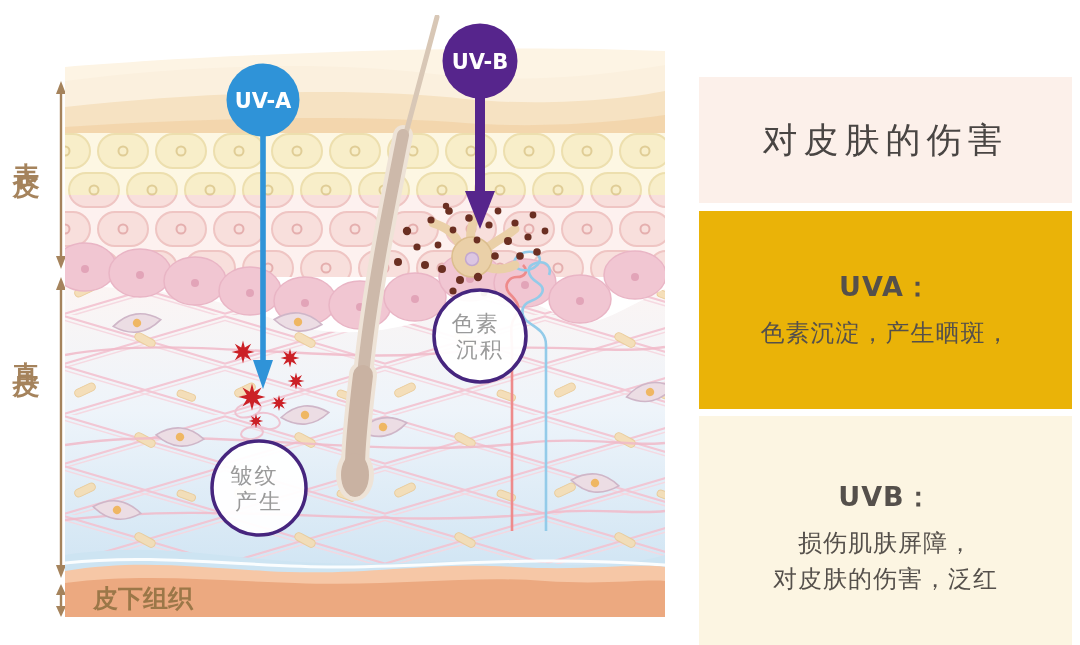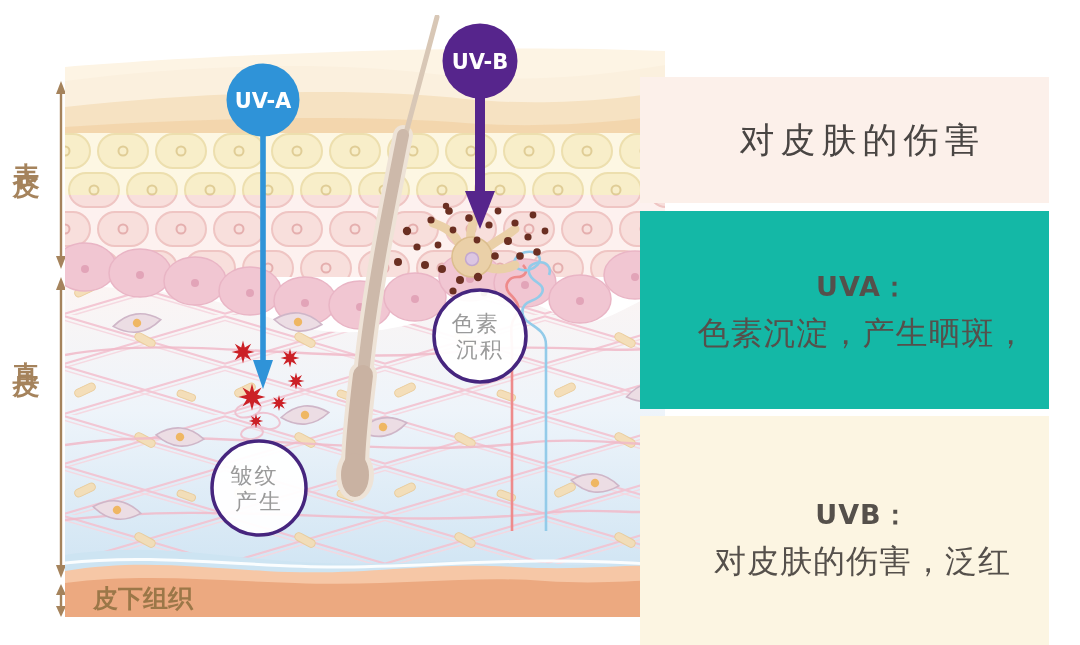--- a/index.html
+++ b/index.html
@@ -4,27 +4,27 @@
 <style>
   html,body{margin:0;padding:0;background:#fff;}
   .stage{position:relative;width:1080px;height:645px;background:#ffffff;overflow:hidden;
          font-family:"DejaVu Sans","Liberation Sans",sans-serif;}
   .layer-label{position:absolute;writing-mode:vertical-rl;text-orientation:upright;
          font-size:27px;font-weight:600;color:#a5835c;letter-spacing:9px;line-height:1;}
   .lbl-epidermis{left:13px;top:141px;}
   .lbl-dermis{left:13px;top:340px;}
   .gutter-arrows{position:absolute;left:49px;top:75px;}
   .skin-svg{position:absolute;left:65px;top:15px;}
-  .panel-block{position:absolute;left:640px;width:373px;display:flex;flex-direction:column;
-         align-items:center;justify-content:center;text-align:center;color:#55504b;padding-left:36px;}
+  .panel-block{position:absolute;left:699px;width:373px;display:flex;flex-direction:column;
+         align-items:center;justify-content:center;text-align:center;color:#55504b;}
   .panel-title{top:77px;height:126px;font-size:35px;font-weight:500;letter-spacing:6px;color:#494543;}
   .panel-uva{top:211px;height:198px;}
   .panel-uvb{top:416px;height:244px;}
   .panel-heading{font-size:27px;font-weight:700;letter-spacing:1px;margin-bottom:10px;}
-  .panel-line{font-size:32px;font-weight:500;line-height:36px;letter-spacing:1px;}
+  .panel-line{font-size:24px;font-weight:500;line-height:36px;letter-spacing:1px;}
 </style>
 </head>
 <body>
 
 <div class="stage">
 
   <div class="layer-label lbl-epidermis">表皮</div>
   <div class="layer-label lbl-dermis">真皮</div>
 
   <svg class="gutter-arrows" width="24" height="548" viewBox="0 0 24 548">
@@ -279,23 +279,24 @@
     <g>
       <circle cx="415" cy="46" r="37.5" fill="#56258c"></circle>
       <text x="415" y="54" text-anchor="middle" font-size="21" font-weight="700" fill="#ffffff">UV-B</text>
     </g>
   </svg>
 
   <div class="panel-block panel-title" style="background: rgb(252, 240, 234);">
     <div>对皮肤的伤害</div>
   </div>
 
-  <div class="panel-block panel-uva" style="background: #14b8a6;">
+  <div class="panel-block panel-uva" style="background: #eab308;">
     <div class="panel-heading">UVA：</div>
     <div class="panel-line">色素沉淀，产生晒斑，</div>
   </div>
 
   <div class="panel-block panel-uvb" style="background: rgb(252, 245, 226);">
     <div class="panel-heading">UVB：</div>
+    <div class="panel-line">损伤肌肤屏障，</div>
     <div class="panel-line">对皮肤的伤害，泛红</div>
   </div>
 
 </div>
 
 </body></html>

